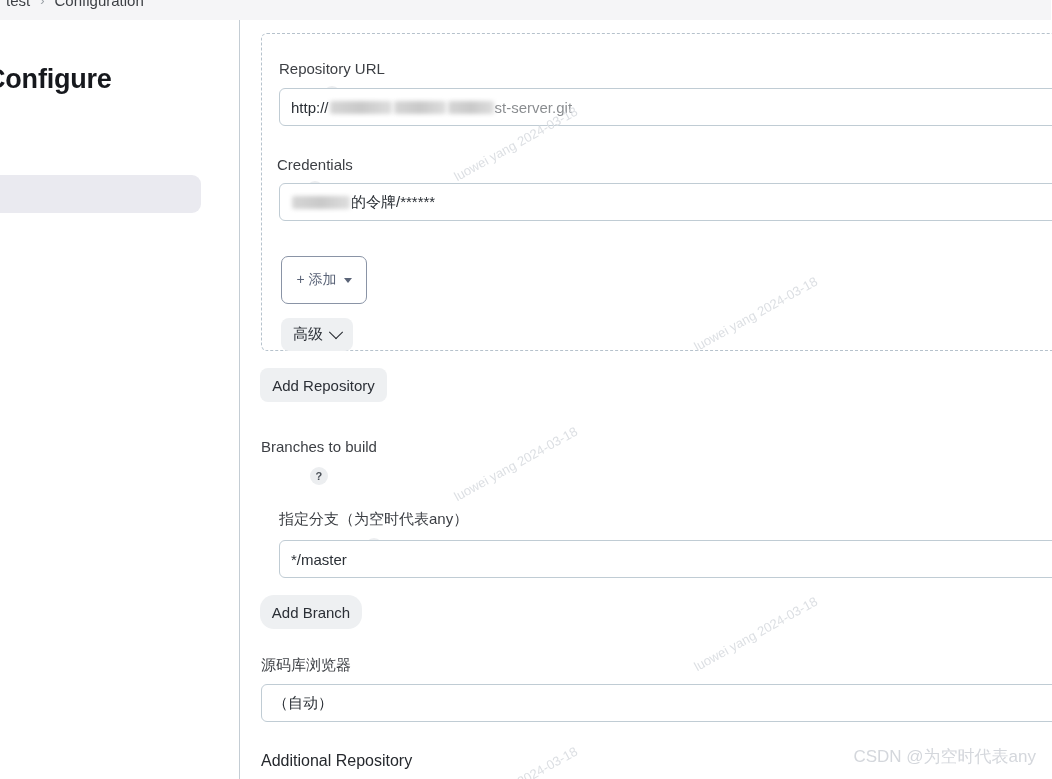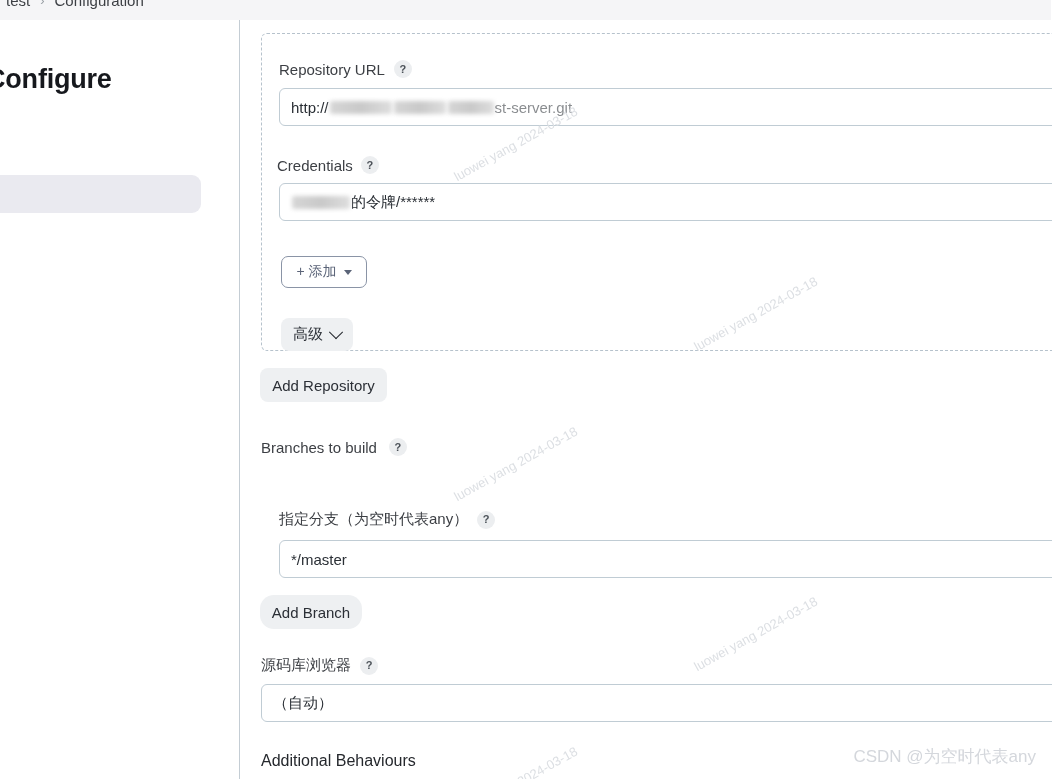--- a/index.html
+++ b/index.html
@@ -99,20 +99,21 @@
     height: 318px;
   }
 
   .field-label {
     font-size: 15px;
     color: #3c3f44;
     display: flex;
     align-items: center;
     gap: 9px;
     white-space: nowrap;
+    flex-direction: column;
   }
   .help-badge {
     display: inline-flex;
     align-items: center;
     justify-content: center;
     width: 18px;
     height: 18px;
     border-radius: 50%;
     background: #eceef0;
     color: #4b5158;
@@ -260,21 +261,21 @@
   <div class="field-label" style="position:absolute; left:37px; top:136px;gap:8px;">
     <span>Credentials</span>
     <span class="help-badge">?</span>
   </div>
 
   <div class="text-input" style="left:39px; top:163px; width:965px; height:38px;">
     <span class="redact" style="width:58px;"></span>
     <span>的令牌/******</span>
   </div>
 
-  <div class="btn-outline" style="left:41px; top:236px; width:86px; height:32px;">
+  <div class="btn-outline" style="left:41px; top:236px; width:86px; height:48px;">
     <span>+ 添加</span>
     <span class="caret-down"></span>
   </div>
 
   <div class="btn-soft" style="left:41px; top:298px; width:72px; height:33px;">
     <span>高级</span>
     <span class="chev-down"></span>
   </div>
 
   <div class="btn-soft" style="left:20px; top:348px; width:127px; height:34px;">
@@ -301,21 +302,21 @@
 
   <div class="field-label" style="position:absolute; left:21px; top:636px;">
     <span>源码库浏览器</span>
     <span class="help-badge">?</span>
   </div>
 
   <div class="text-input" style="left:21px; top:664px; width:983px; height:38px;">
     <span>（自动）</span>
   </div>
 
-  <div class="section-text" style="left:21px; top:732px;">Additional Behaviours</div>
+  <div class="section-text" style="left:21px; top:732px;">Additional Repository</div>
 
   <div class="wm-diag" style="left:215px; top:150px;">luowei yang 2024-03-18</div>
   <div class="wm-diag" style="left:215px; top:470px;">luowei yang 2024-03-18</div>
   <div class="wm-diag" style="left:215px; top:790px;">luowei yang 2024-03-18</div>
   <div class="wm-diag" style="left:455px; top:320px;">luowei yang 2024-03-18</div>
   <div class="wm-diag" style="left:455px; top:640px;">luowei yang 2024-03-18</div>
 </div>
 
 <div class="wm-csdn">CSDN @为空时代表any</div>
 

